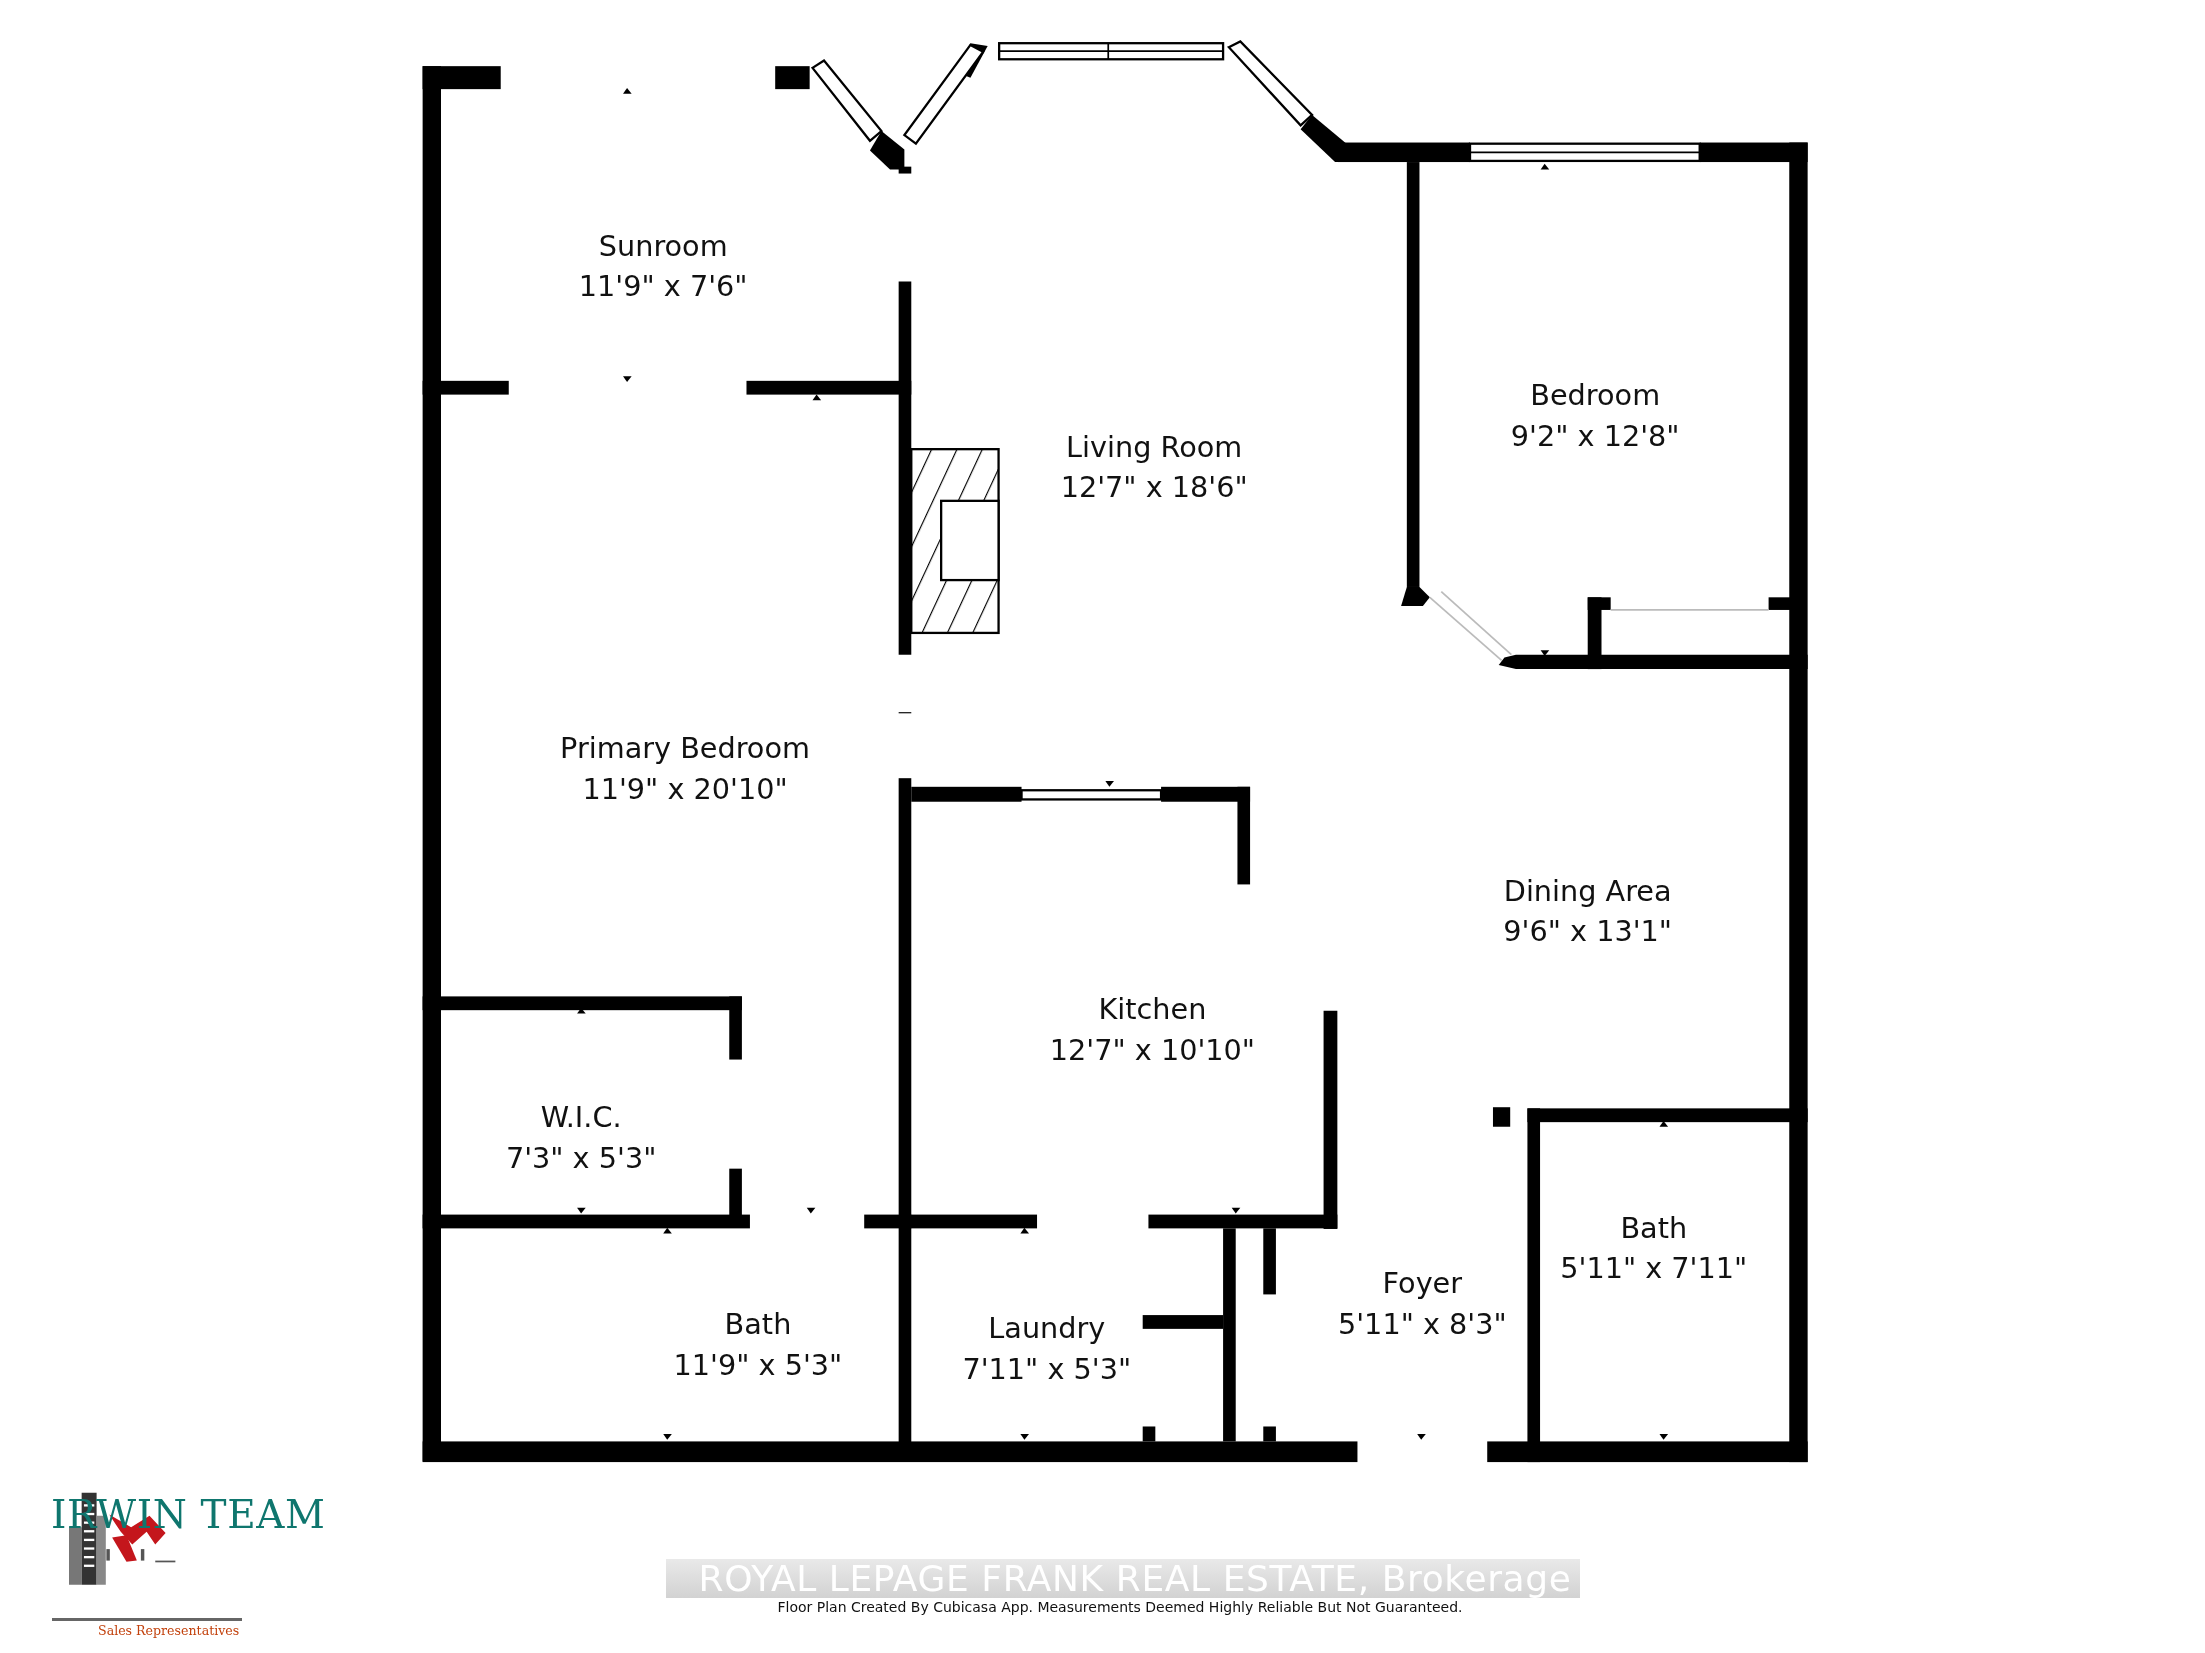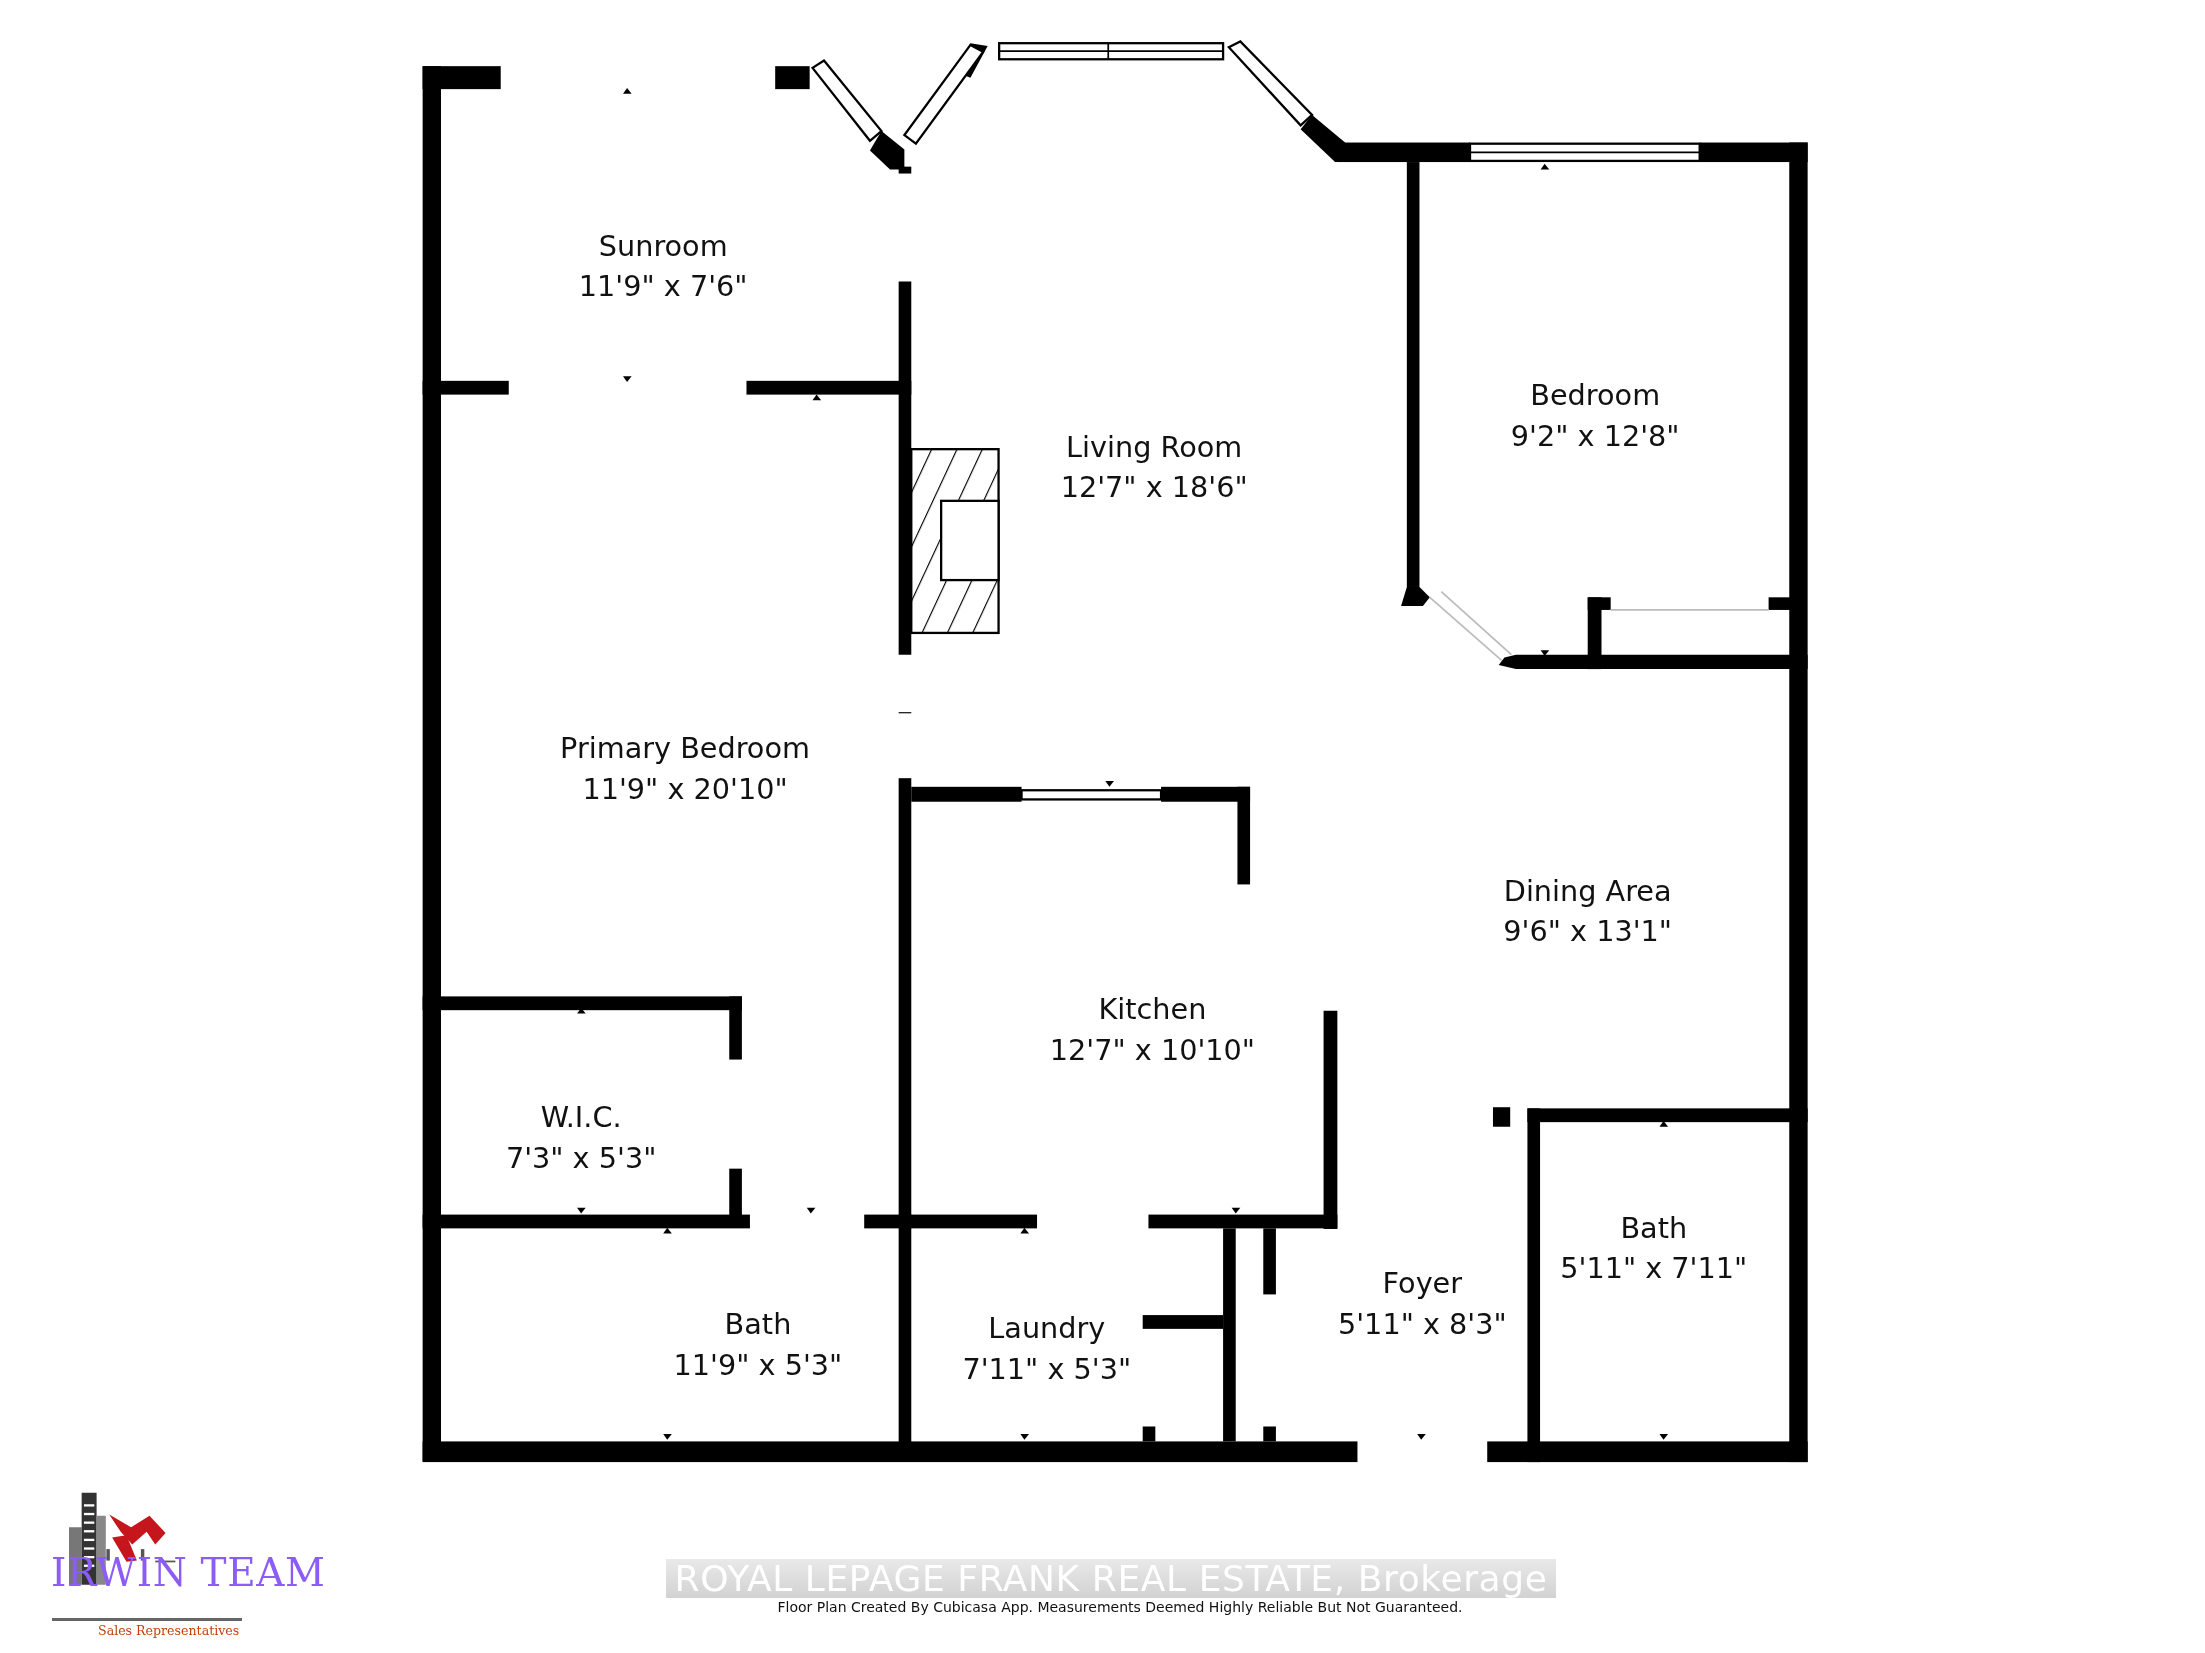--- a/index.html
+++ b/index.html
@@ -5,25 +5,25 @@
   html, body { margin:0; padding:0; background:#ffffff; }
   body { width:2205px; height:1654px; position:relative; overflow:hidden; font-family:"DejaVu Sans", sans-serif; }
   svg.plan { position:absolute; left:0; top:0; }
   .wall { fill:#000; }
   .room-name { font-family:"DejaVu Sans", sans-serif; font-size:50px; fill:#111; text-anchor:middle; }
   .room-dim  { font-family:"DejaVu Sans", sans-serif; font-size:50px; fill:#111; text-anchor:middle; }
   .win { fill:#fff; stroke:#000; stroke-width:4; }
   .open { fill:#fff; stroke:#ccc; stroke-width:2; }
   .tick { fill:#000; }
   .logo { position:absolute; left:46px; top:1487px; width:207px; height:138px; }
-  .logo-title { position:absolute; left:51px; top:1550px; font-family:"DejaVu Serif", serif; font-size:39px; color:#8b5cf6; letter-spacing:0.6px; }
+  .logo-title { position:absolute; left:51px; top:1492px; font-family:"DejaVu Serif", serif; font-size:39px; color:#0f766e; letter-spacing:0.6px; }
   .logo-rule { position:absolute; left:52px; top:1618px; width:190px; height:2.9px; background:#666; }
   .logo-sub { position:absolute; left:98px; top:1623px; font-family:"DejaVu Serif", serif; font-size:12.6px; color:#c2410c; }
   .brokerage { position:absolute; left:666px; top:1559px; width:890px; text-align:center; font-family:"DejaVu Sans", sans-serif; font-size:36px; color:#fff;
-               background:linear-gradient(#e9e9e9,#d2d2d2); letter-spacing:0.6px; line-height:39px; }
+               background:linear-gradient(#e9e9e9,#d2d2d2); letter-spacing:0.6px; line-height:39px;padding-left:24px; }
   .disclaimer { position:absolute; left:632px; top:1599px; width:976px; text-align:center; font-family:"DejaVu Sans", sans-serif; font-size:14px; color:#111; }
 </style>
 </head>
 <body>
 
 <svg class="plan" width="2205" height="1654" viewBox="0 0 3840 2880">
 
   <g>
 
     <rect class="wall" x="736" y="115" width="32" height="2430"></rect>

